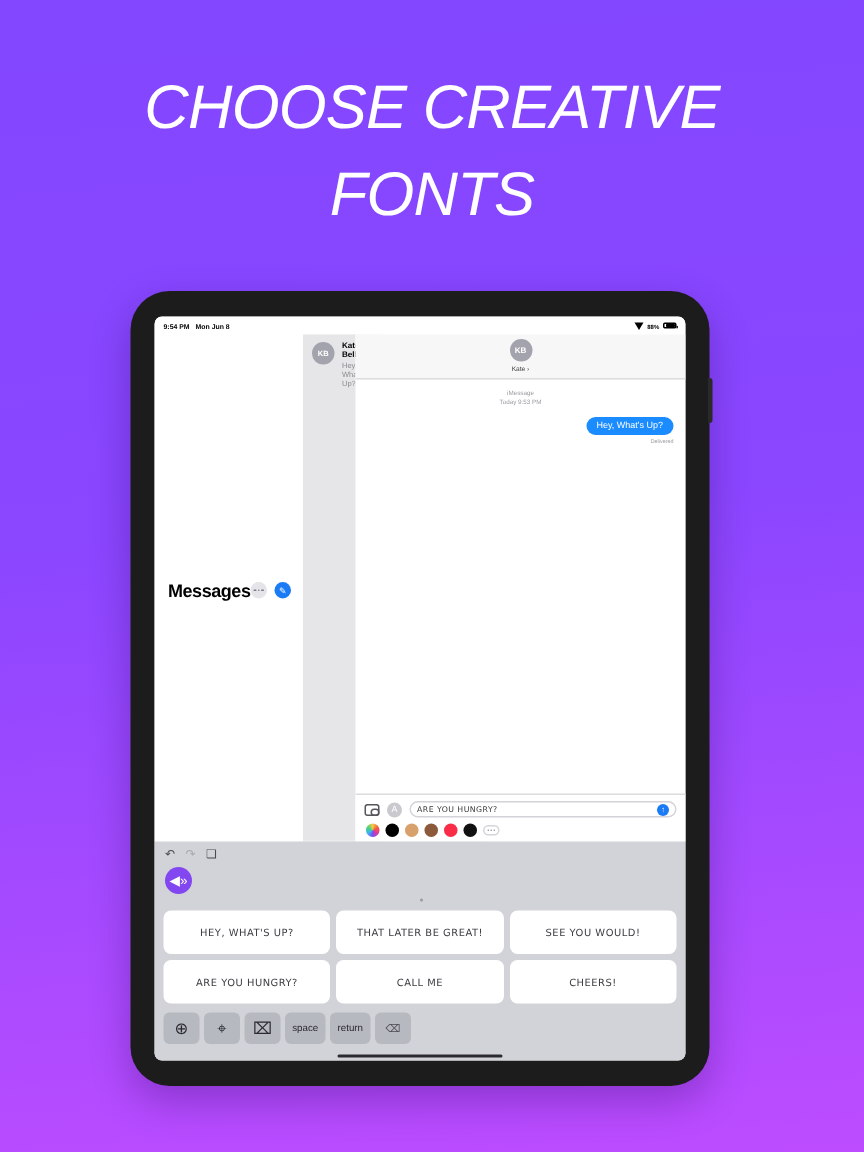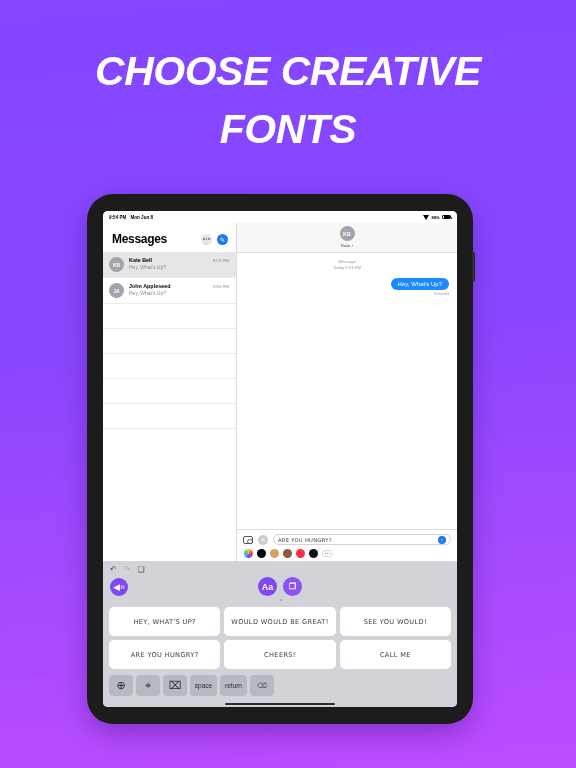--- a/index.html
+++ b/index.html
@@ -12,21 +12,21 @@
     background: linear-gradient(175deg, #8247ff 0%, #8b46ff 45%, #a64aff 75%, #bd4cff 100%);
     position: relative;
   }
 
   
   .headline {
     position: absolute;
     top: 42px; left: 0; right: 0;
     text-align: center;
     color: #ffffff;
-    font-weight: bold;
+    font-weight: normal;
     font-style: italic;
     font-size: 41px;
     line-height: 1.42;
     letter-spacing: -0.5px;
     padding: 0 34px;
   }
 
   
   .tablet {
     position: absolute;
@@ -89,21 +89,21 @@
     width: 1px; height: 2px; background: #000; border-radius: 0 1px 1px 0;
   }
 
   
   .msgapp { flex: 1; display: flex; min-height: 0; }
 
   .sidebar {
     width: 134px;
     background: #ffffff;
     border-right: 1px solid #dcdcdc;
-    display: flex; flex-direction: column;
+    display: flex; flex-direction: row;
   }
   .sb-header {
     display: flex; align-items: center; justify-content: space-between;
     padding: 9px 8px 6px 9px;
   }
   .sb-title { font-size: 12px; font-weight: bold; color: #000; letter-spacing: -.3px; }
   .sb-actions { display: flex; gap: 5px; align-items: center; }
   .dots-btn {
     width: 11px; height: 11px; border-radius: 50%;
     background: #e4e4e9;
@@ -397,34 +397,30 @@
     </div>
 
     <div class="kb">
       <div class="kb-top">
         <div class="kb-tools">
           <span class="tool">↶</span>
           <span class="tool dim">↷</span>
           <span class="tool">❏</span>
         </div>
         <div class="speaker-btn">◀»</div>
-        <div class="kb-center">
-          <div class="round-btn">Aa</div>
-          <div class="round-btn sticker">❐</div>
-        </div>
         <div class="kb-dot"></div>
       </div>
 
       <div class="phrase-grid">
         <div class="phrase">HEY, WHAT'S UP?</div>
-        <div class="phrase">WOULD WOULD BE GREAT!</div>
+        <div class="phrase">THAT LATER BE GREAT!</div>
         <div class="phrase">SEE YOU WOULD!</div>
         <div class="phrase">ARE YOU HUNGRY?</div>
+        <div class="phrase">CALL ME</div>
         <div class="phrase">CHEERS!</div>
-        <div class="phrase">CALL ME</div>
       </div>
 
       <div class="kb-bottom">
         <div class="key sq">⊕</div>
         <div class="key sq">⌖</div>
         <div class="key sq">⌧</div>
         <div class="key word">space</div>
         <div class="key word">return</div>
         <div class="key del">⌫</div>
       </div>

